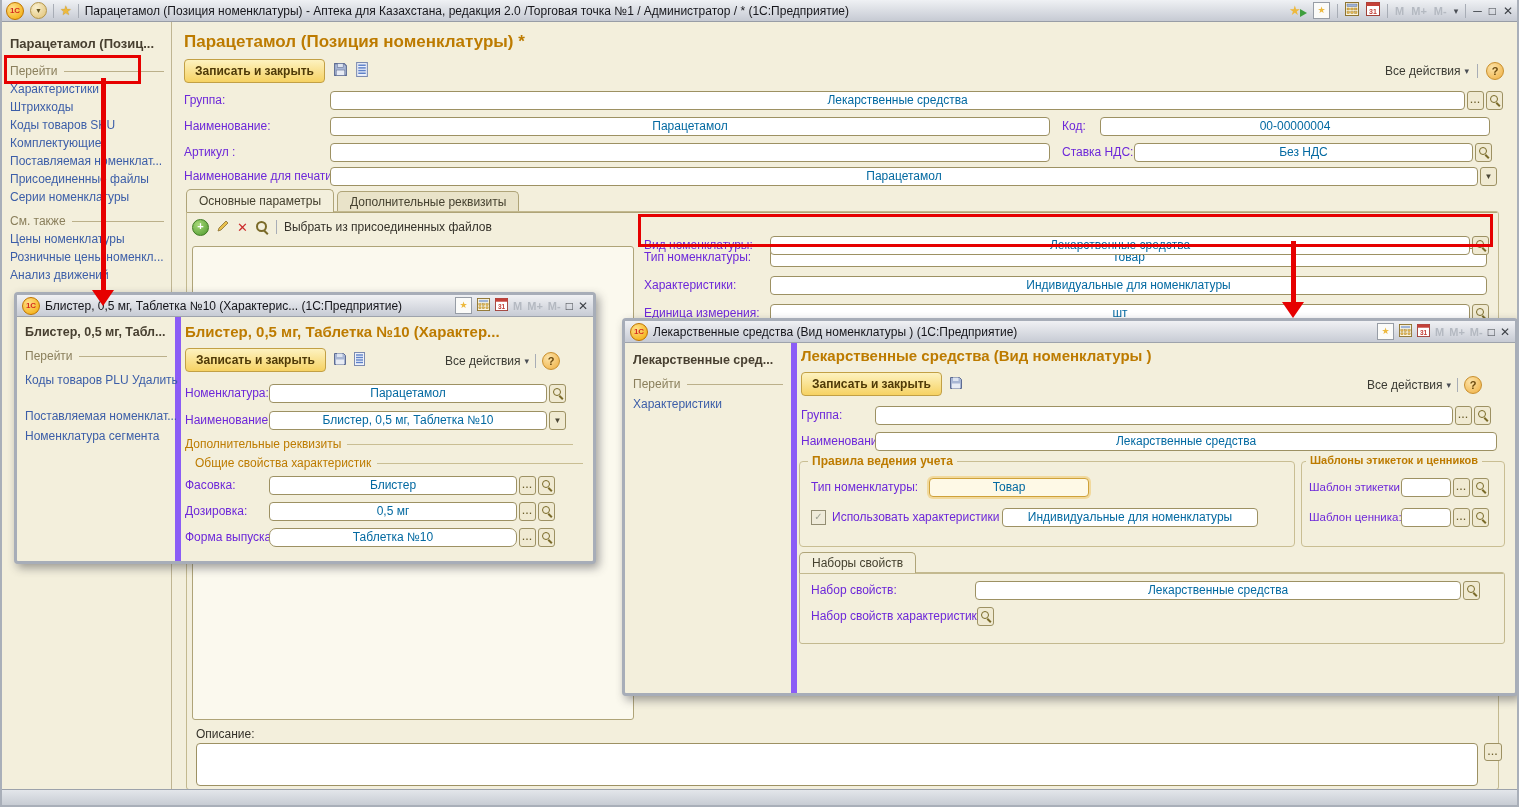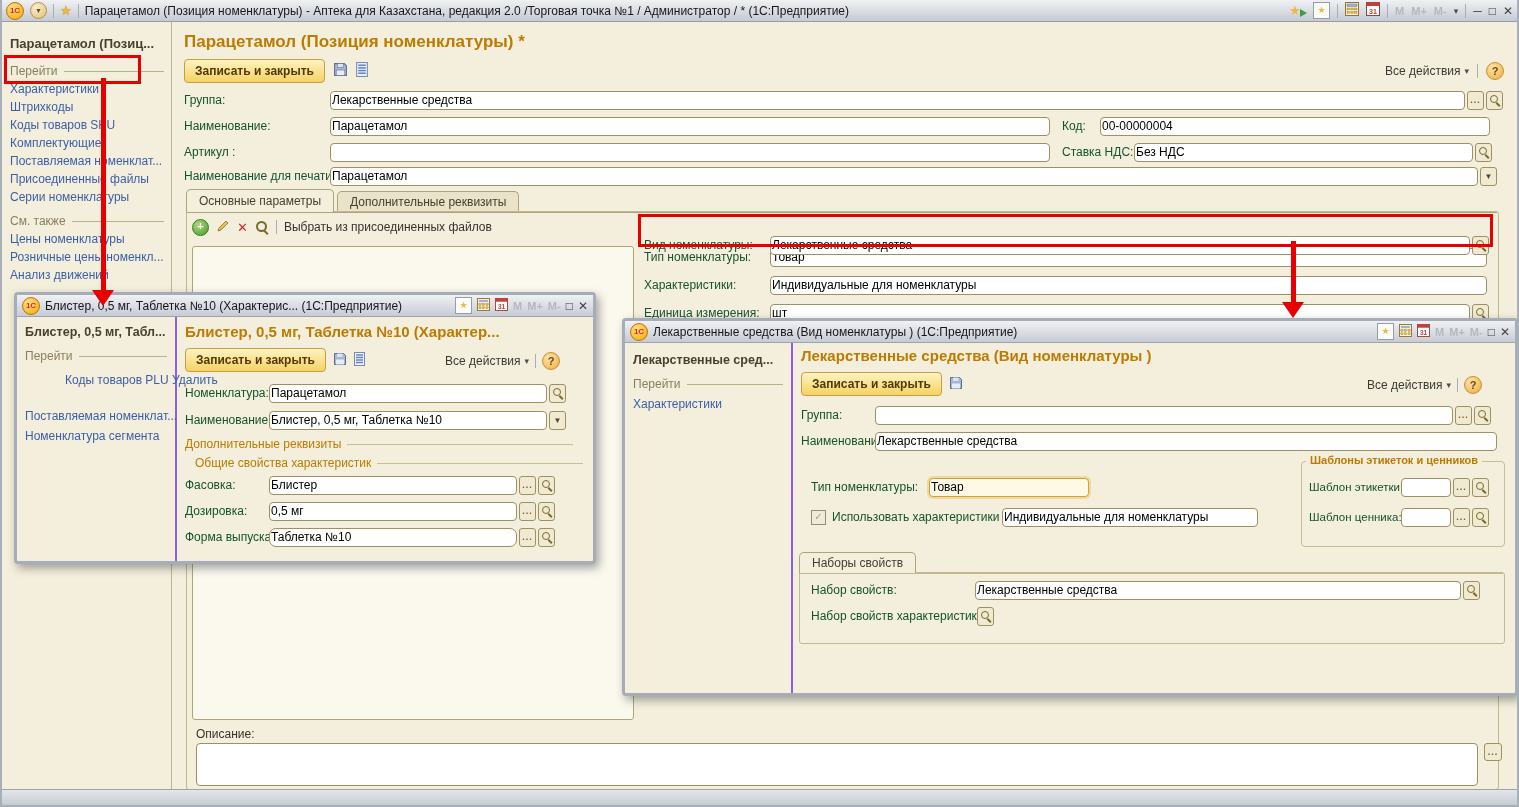--- a/index.html
+++ b/index.html
@@ -27,22 +27,22 @@
   .wbtn{color:#3D4147;font-size:12px;font-weight:bold;line-height:12px;}
   .caret{color:#4A4E55;font-size:9px;}
   
   .sb-title{font-weight:bold;font-size:13px;color:#473F30;}
   .shead{color:#8A7F5C;display:flex;align-items:center;}
   .shead::after{content:"";flex:1;height:1px;background:#BBB08A;margin-left:6px;}
   .slink{color:#3C5EA8;cursor:pointer;}
   
   .ftitle{font-weight:bold;color:#BD7B00;}
   .savebtn{background:linear-gradient(#FDF2C0,#F6D263);border:1px solid #C2A045;border-radius:4px;font-weight:bold;color:#4F3A08;font-size:12px;padding:0 10px;height:22px;display:flex;align-items:center;}
-  .lbl{color:#14532d;white-space:nowrap;flex:none;}
-  .inp{background:#FFFFFF;border:1px solid #9D9163;border-radius:4px;height:19px;display:flex;align-items:center;padding:0 1px;box-sizing:border-box;color:#000000;overflow:hidden;white-space:nowrap;flex:none;}
+  .lbl{color:#6d28d9;white-space:nowrap;flex:none;}
+  .inp{background:#FFFFFF;border:1px solid #9D9163;border-radius:4px;height:19px;display:flex;align-items:center;padding:0 1px;box-sizing:border-box;color:#0369a1;overflow:hidden;white-space:nowrap;flex:none;justify-content:center;}
   .abtn{height:19px;min-width:17px;box-sizing:border-box;border:1px solid #9D9163;border-radius:3px;background:#F0EAD2;display:flex;align-items:center;justify-content:center;color:#6B5E2C;margin-left:2px;flex:none;}
   .abtn.dots{font-size:9px;font-weight:bold;letter-spacing:1px;}
   .abtn .dd{font-size:8px;color:#4A4636;}
   .mag-i{position:relative;width:12px;height:12px;display:inline-block;flex:none;}
   .mag-i::before{content:"";position:absolute;left:1px;top:1px;width:6px;height:6px;border:1.6px solid #7A6A28;border-radius:50%;}
   .mag-i::after{content:"";position:absolute;left:8.2px;top:8.2px;width:4.5px;height:1.8px;background:#7A6A28;transform:rotate(45deg);transform-origin:0 0;}
   .allact{display:flex;align-items:center;gap:4px;color:#3A3A33;}
   .help{width:16px;height:16px;border-radius:50%;background:radial-gradient(circle at 35% 30%,#FCE3A8,#EFAE3F);border:1px solid #C98F2D;color:#6B4A10;font-weight:bold;font-size:11px;display:flex;align-items:center;justify-content:center;flex:none;}
   .tab{display:inline-flex;align-items:center;height:20px;padding:0 12px;border:1px solid #AFA478;border-bottom:none;border-radius:5px 5px 0 0;background:#E9E3C9;color:#45412F;margin-right:3px;position:relative;}
   .tab.active{background:#F3EFDC;height:22px;z-index:3;}
@@ -56,21 +56,21 @@
   
   .ic-plus{width:15px;height:15px;border-radius:50%;background:radial-gradient(circle at 35% 30%,#A8D878,#4E9A2E);border:1px solid #3E7A22;color:#fff;font-weight:bold;font-size:11px;line-height:13px;text-align:center;}
   .ic-x{color:#CC2B2B;font-weight:bold;font-size:13px;}
   .mag-big{position:relative;width:14px;height:14px;display:inline-block;}
   .mag-big::before{content:"";position:absolute;left:1px;top:1px;width:7px;height:7px;border:2px solid #7A6A28;border-radius:50%;}
   .mag-big::after{content:"";position:absolute;left:9.6px;top:9.6px;width:5px;height:2.2px;background:#7A6A28;transform:rotate(45deg);transform-origin:0 0;}
   
   .win{position:absolute;background:#F3EFDC;border:3px solid #A7ADB8;border-radius:4px;box-shadow:3px 4px 10px rgba(50,50,60,.45);}
   .wtitle{position:absolute;left:0;top:0;right:0;height:22px;background:linear-gradient(#F0F1F4,#C7CBD4);border-bottom:1px solid #9EA3AC;display:flex;align-items:center;gap:5px;padding:0 5px;box-sizing:border-box;}
   .wtitle .t{font-size:12px;color:#15151A;white-space:nowrap;overflow:hidden;}
-  .wside-br{border-right:2px solid #8b5cf6;}
+  .wside-br{border-right:6px solid #8b5cf6;}
   
   .anno-rect{position:absolute;border:3px solid #E60000;z-index:35;}
   .anno-line{position:absolute;width:5px;background:#E60000;z-index:40;}
   .anno-head{position:absolute;width:0;height:0;border-left:11px solid transparent;border-right:11px solid transparent;border-top:16px solid #E60000;z-index:40;}
   .statusbar{left:0;top:789px;width:1519px;height:18px;background:linear-gradient(#E3E6EA,#C2C7CF);border-top:1px solid #9CA2AB;z-index:50;}
   .listarea{background:#FBF9EE;border:1px solid #AFA478;border-radius:3px;}
 </style>
 </head>
 <body>
 
@@ -303,21 +303,21 @@
       <span class="mem">M+</span>
       <span class="mem">M-</span>
       <span class="wbtn">□</span>
       <span class="wbtn">✕</span>
     </div>
     <div class="abs wside-br" style="left:0;top:22px;width:158px;bottom:0;">
       <div class="abs sb-title nw" style="left:8px;top:8px;font-size:12.5px;">Блистер, 0,5 мг, Табл...</div>
       <div class="abs shead" style="left:8px;top:32px;width:142px;">
           <span>Перейти</span>
         </div>
-      <div class="abs slink nw" style="left:8px;top:56px;margin-left:40px;">Коды товаров PLU Удалить</div>
+      <div class="abs slink nw" style="left:8px;top:56px;">Коды товаров PLU Удалить</div>
       <div class="abs slink nw" style="left:8px;top:76px;margin-top:36px;">Номенклатура сегмента</div>
       <div class="abs slink nw" style="left:8px;top:92px;">Поставляемая номенклат...</div>
     </div>
     <div class="abs ftitle nw" style="left:168px;top:28px;font-size:15px;">Блистер, 0,5 мг, Таблетка №10 (Характер...</div>
     <div class="abs flx" style="left:168px;top:54px;height:22px;gap:7px;">
       <span class="savebtn">Записать и закрыть</span>
       <span><svg width="14" height="14" viewBox="0 0 14 14">
             <path d="M1.5 1.5 h9 l2 2 v9 h-11 z" fill="#A8B6D4" stroke="#5E6C92"></path>
             <rect x="4" y="1.5" width="5.5" height="3.5" fill="#DDE4F0"></rect>
             <rect x="3" y="7.5" width="8" height="5" fill="#E8ECF4"></rect>
@@ -461,20 +461,23 @@
       <span class="abtn">
           <span class="mag-i"></span>
         </span>
     </div>
     <div class="abs flx" style="left:176px;top:110px;height:20px;">
       <span class="lbl" style="width:74px;">Наименование:</span>
       <span class="inp" style="width:622px;">
           <span>Лекарственные средства</span>
         </span>
     </div>
+    <div class="abs gbox" style="left:174px;top:140px;width:494px;height:84px;">
+      <span class="legend">Правила ведения учета</span>
+    </div>
     <div class="abs flx" style="left:186px;top:156px;height:20px;">
       <span class="lbl" style="width:118px;">Тип номенклатуры:</span>
       <span class="inp" style="width:160px;background:#FEF9E6;border:1px solid #CFA23A;box-shadow:0 0 0 2px rgba(240,190,80,.45);">
           <span>Товар</span>
         </span>
     </div>
     <div class="abs flx" style="left:186px;top:186px;height:20px;">
       <span class="cb">✓</span>
       <span class="lbl" style="margin-left:6px;width:170px;">Использовать характеристики</span>
       <span class="inp" style="width:256px;">

